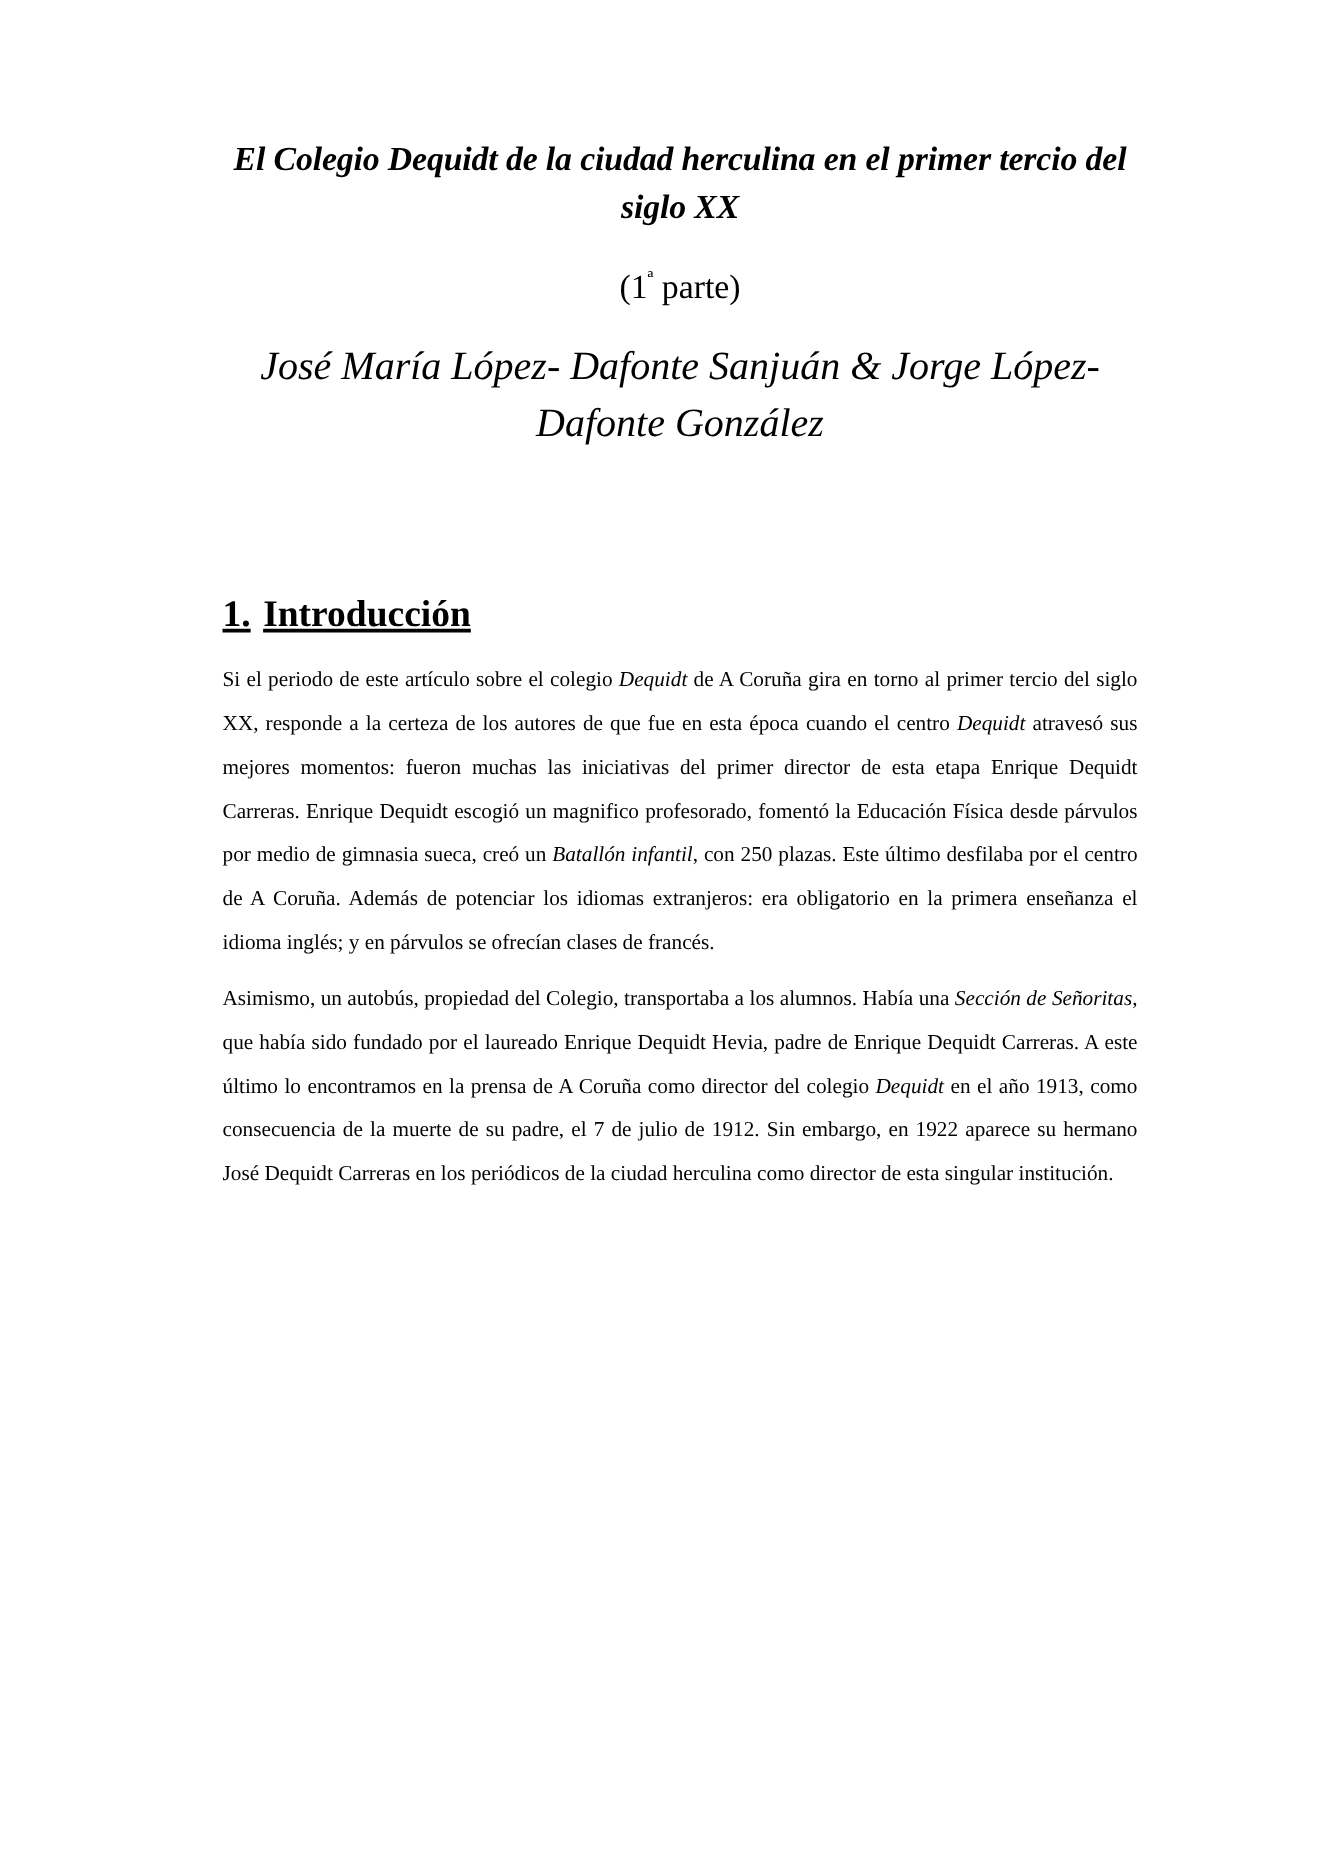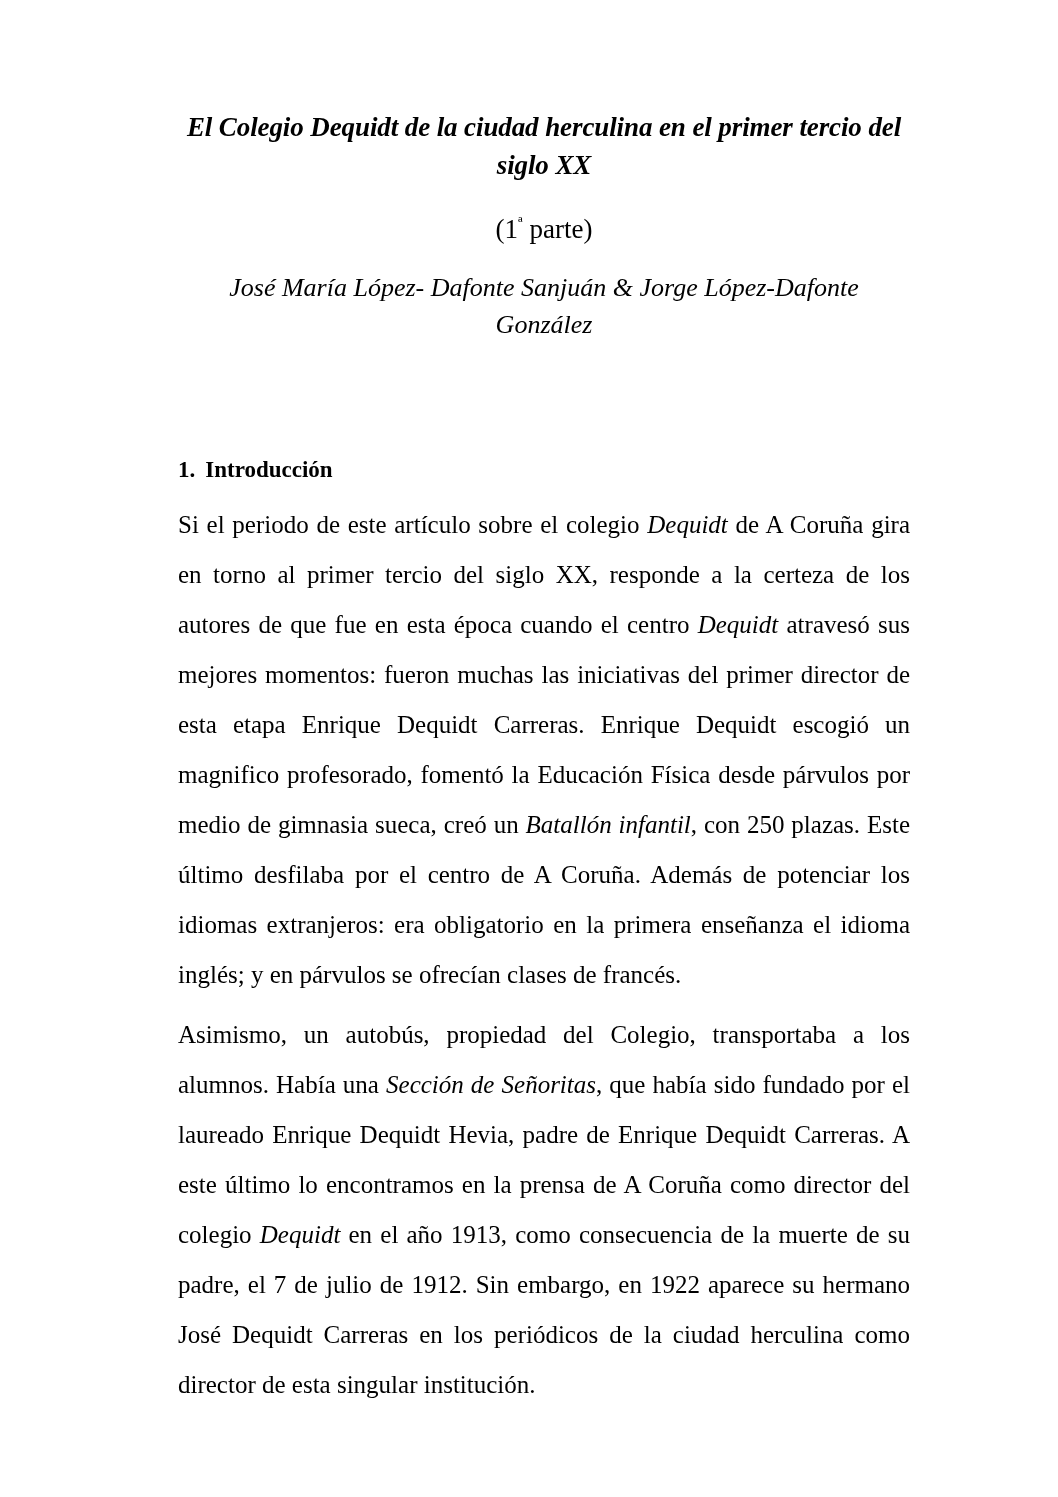--- a/index.html
+++ b/index.html
@@ -53,44 +53,45 @@
     font-style: normal;
     line-height: 1.3;
     margin: 27px 0 0 0;
   }
   .doc-subtitle .ord {
     font-size: 0.62em;
     vertical-align: super;
     line-height: 0;
   }
   .doc-authors {
-    font-size: 26px;
+    font-size: 32px;
     font-style: italic;
     font-weight: normal;
     line-height: 1.45;
     margin: 22px 0 16px 0;
     padding: 0 16px;
   }
 
   
   .section-heading {
-    font-size: 23px;
+    font-size: 30px;
     font-weight: bold;
     margin: 112px 0 0 0;
     padding: 0;
     line-height: 1.2;
     text-align: left;
+    text-decoration: underline;
   }
   .section-heading .num {
     margin-right: 10px;
   }
 
   .body-par {
-    font-size: 25px;
-    line-height: 50px;
+    font-size: 17px;
+    line-height: 35px;
     text-align: justify;
     text-justify: inter-word;
     margin: 18px 0 0 0;
     padding: 0;
     hyphens: none;
   }
   .body-par:first-of-type {
     margin-top: 16px;
   }
   .body-par + .body-par {

